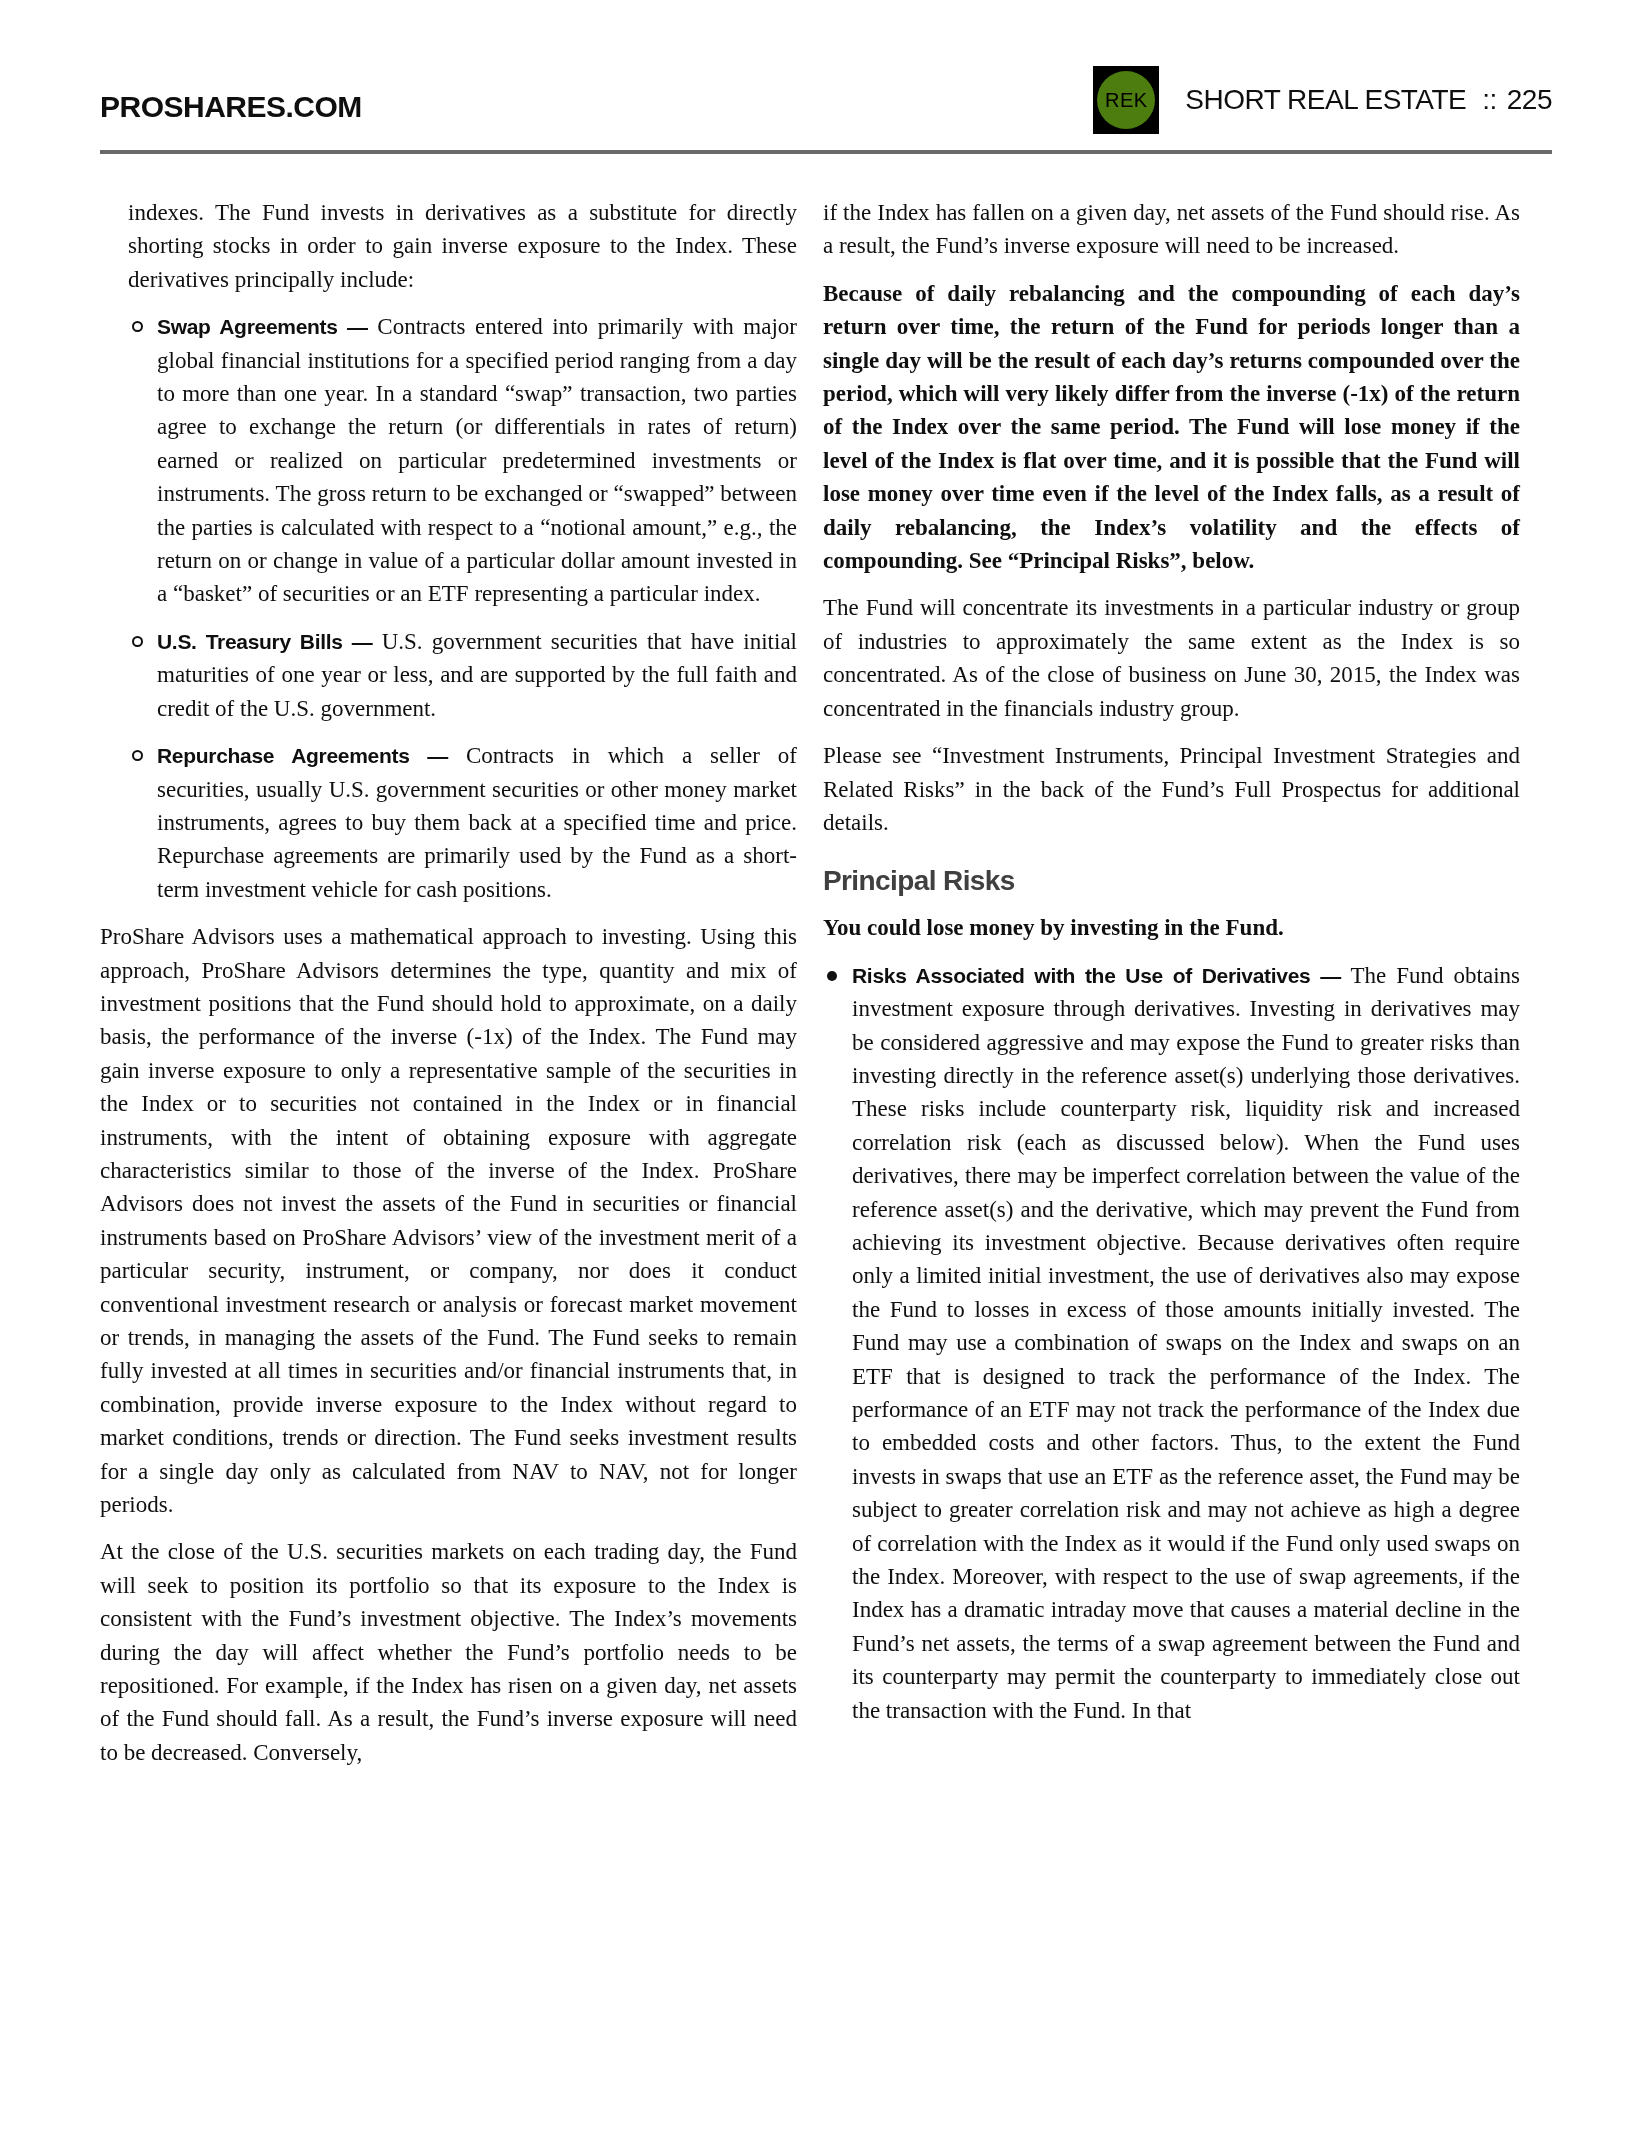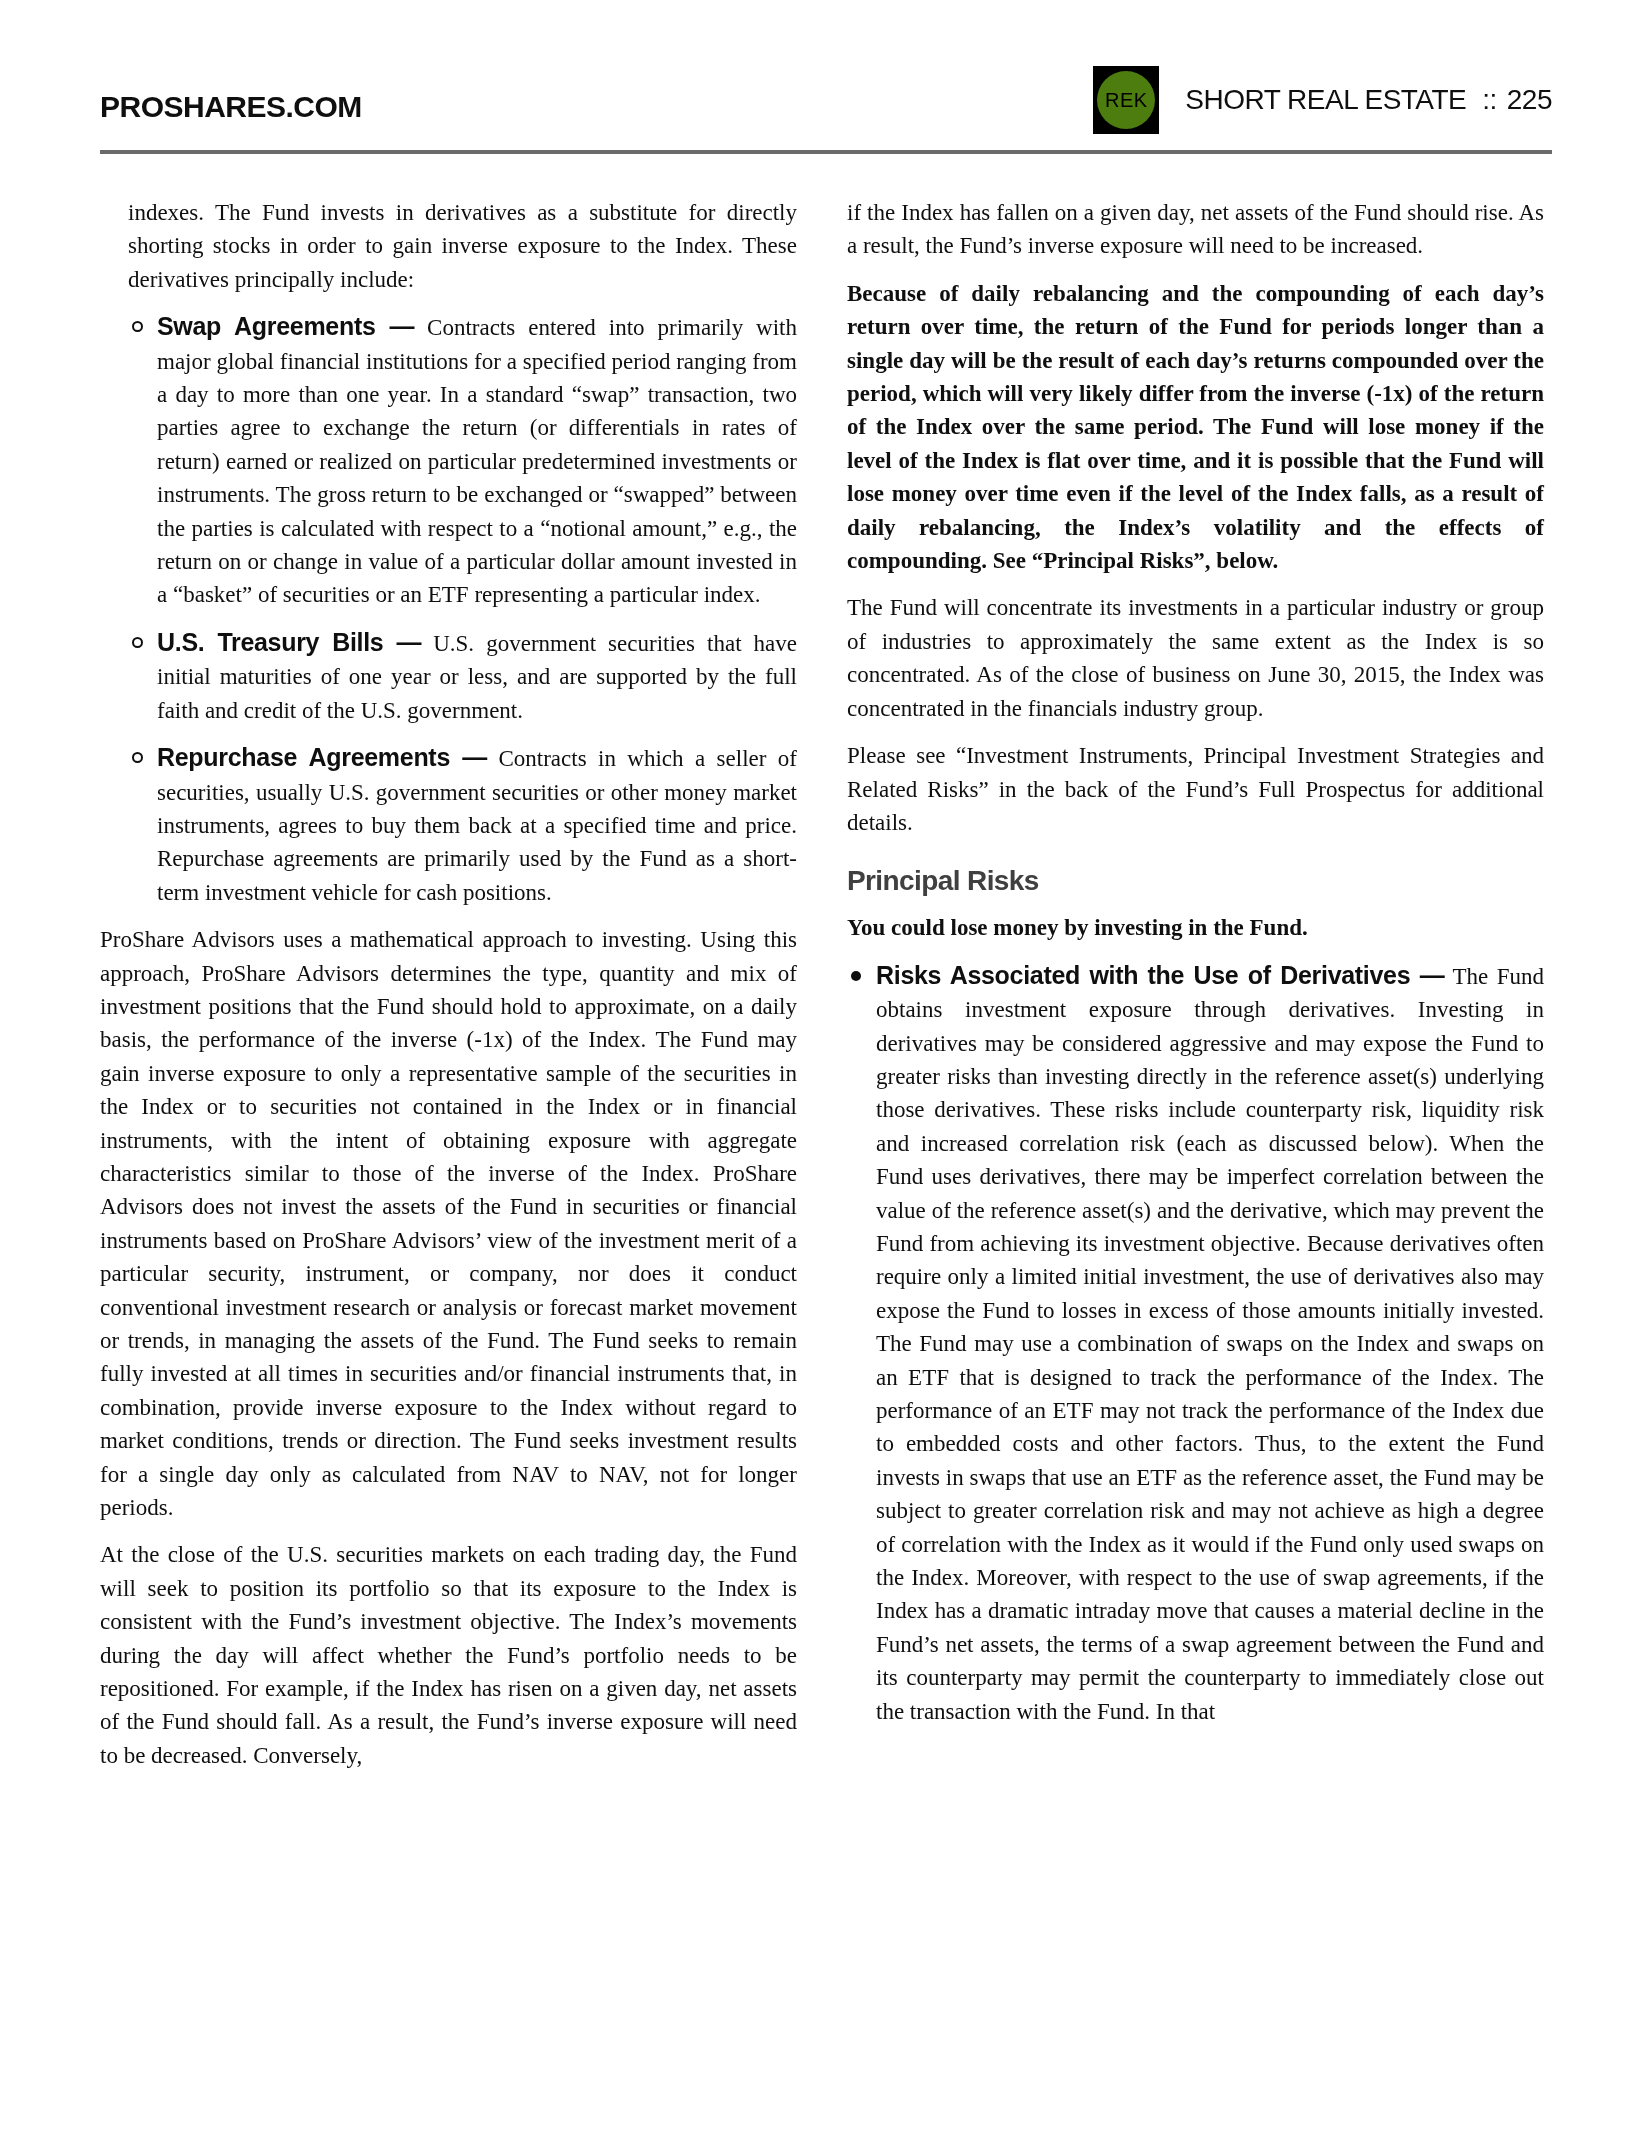--- a/index.html
+++ b/index.html
@@ -15,31 +15,31 @@
   .hdr-right{position:absolute;right:98px;top:66px;display:flex;align-items:center;gap:26px;}
   .logo{width:66px;height:68px;background:#000;display:flex;align-items:center;justify-content:center;}
   .logo-circle{width:58px;height:58px;border-radius:50%;background:#4d7c0f;display:flex;align-items:center;justify-content:center;}
   .ticker{font-family:"Liberation Sans",sans-serif;font-size:20px;letter-spacing:0.5px;color:#000;}
   .fund-title{font-family:"Liberation Sans",sans-serif;font-weight:400;font-size:28px;letter-spacing:-0.5px;white-space:nowrap;}
   .sep{margin:0 10px 0 16px;}
   .rule{position:absolute;left:100px;width:1452px;top:150px;height:4px;background:#6a6a6a;}
   
   .content{
     position:absolute;left:100px;top:196px;width:1444px;
-    display:grid;grid-template-columns:697px 697px;column-gap:50px;
+    display:grid;grid-template-columns:697px 697px;column-gap:26px;
   }
   .col p{margin:0 0 14px;font-size:23px;line-height:33.4px;text-align:justify;hyphens:none;}
   .indent{padding-left:28px;}
   .li{position:relative;margin:0 0 14px;}
   .li p{margin:0;}
   .l1{padding-left:29px;}
   .l2{padding-left:57px;}
   .marker-disc{position:absolute;left:4px;top:12px;width:10px;height:10px;border-radius:50%;background:#0f0f0f;}
   .marker-circle{position:absolute;left:32px;top:11px;width:7px;height:7px;border:2.5px solid #0f0f0f;border-radius:50%;background:transparent;}
-  .lead{font-family:"Liberation Sans",sans-serif;font-weight:700;font-size:25px;letter-spacing:-0.3px;}
+  .lead{font-family:"Liberation Sans",sans-serif;font-weight:700;font-size:21px;letter-spacing:-0.3px;}
   .bold{font-weight:700;}
   .h-risks{
     font-family:"Liberation Sans",sans-serif;font-weight:700;font-size:28px;
     letter-spacing:-0.6px;margin:26px 0 14px;color:#404040;
   }
 </style>
 </head>
 <body>
 
 <div class="page">

